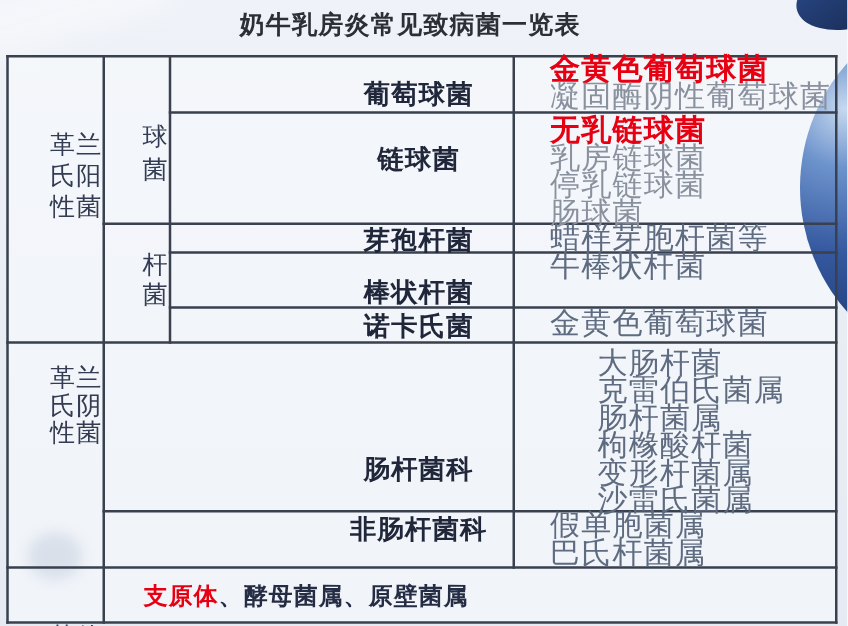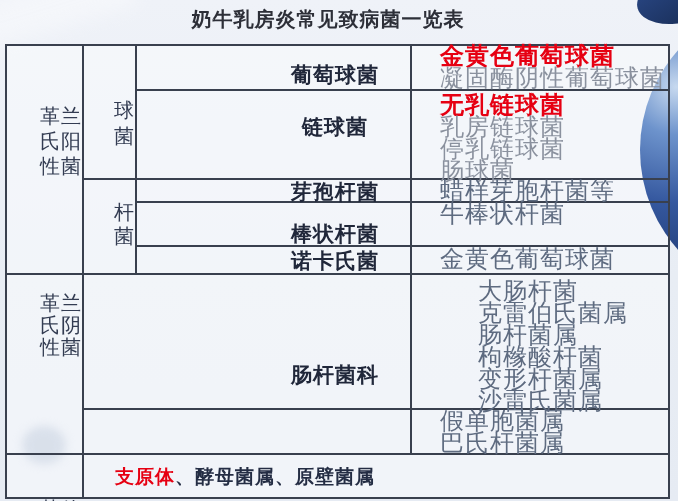--- a/index.html
+++ b/index.html
@@ -97,20 +97,21 @@
     <div>性菌</div>
   </div>
   <div class="t rowhead" style="left:5px;top:464px;width:77px;margin-top:32px;">其他</div>
 
   <div class="t lbl" style="top:61px;">葡萄球菌</div>
   <div class="t lbl" style="top:113px;">链球菌</div>
   <div class="t lbl" style="top:178px;">芽孢杆菌</div>
   <div class="t lbl" style="top:220px;">棒状杆菌</div>
   <div class="t lbl" style="top:247px;">诺卡氏菌</div>
   <div class="t lbl" style="top:323px;margin-top:38px;">肠杆菌科</div>
+  <div class="t lbl" style="top:409px;">非肠杆菌科</div>
 
   <div class="t cell" style="top:45px;">
     <div class="red">金黄色葡萄球菌</div>
     <div class="gray">凝固酶阴性葡萄球菌</div>
   </div>
   <div class="t cell" style="top:94px;">
     <div class="red">无乳链球菌</div>
     <div class="gray">乳房链球菌</div>
     <div class="gray">停乳链球菌</div>
     <div class="gray">肠球菌</div>

